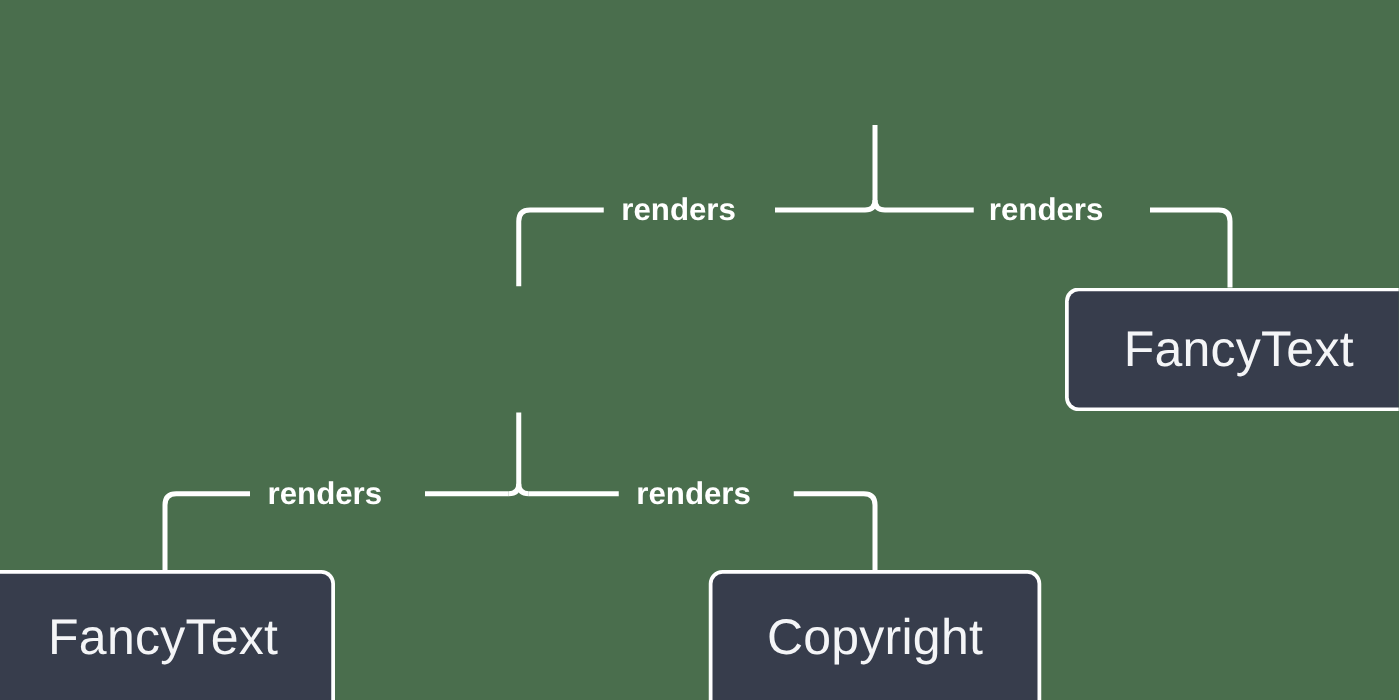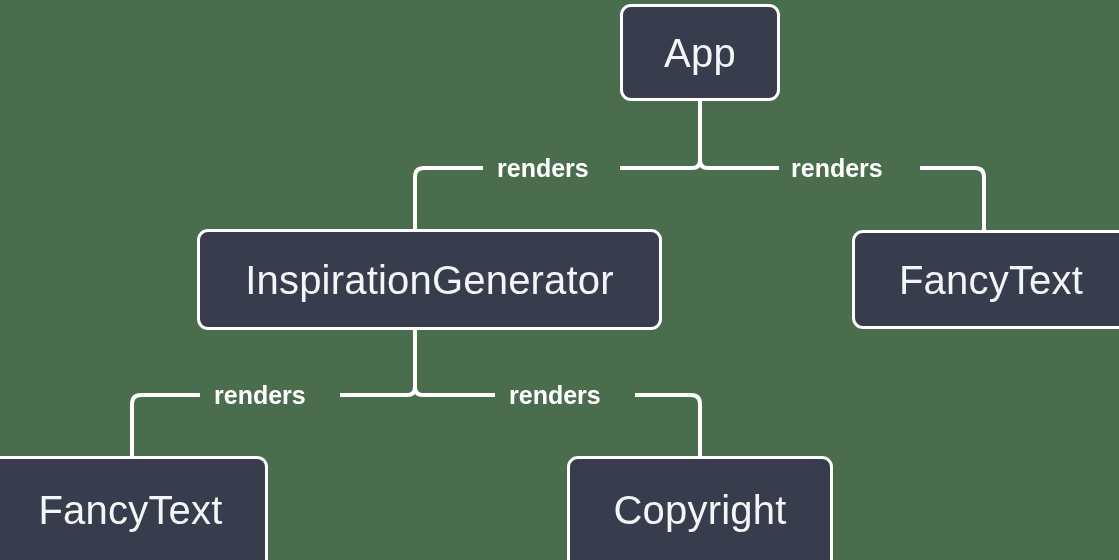--- a/index.html
+++ b/index.html
@@ -128,27 +128,21 @@
       <path d="M 415 387 Q 415 395 423 395"></path>
 
       <path d="M 407 395 L 340 395"></path>
       <path d="M 200 395 L 141 395 Q 132 395 132 404 L 132 456"></path>
 
       <path d="M 423 395 L 495 395"></path>
       <path d="M 635 395 L 691 395 Q 700 395 700 404 L 700 456"></path>
     </g>
   </svg>
 
-  <div class="node" id="node-app">
-    <span class="node-label">App</span>
-  </div>
 
-  <div class="node" id="node-inspiration">
-    <span class="node-label">InspirationGenerator</span>
-  </div>
 
   <div class="node" id="node-fancytext-right">
     <span class="node-label">FancyText</span>
   </div>
 
   <div class="node" id="node-fancytext-left">
     <span class="node-label">FancyText</span>
   </div>
 
   <div class="node" id="node-copyright">

